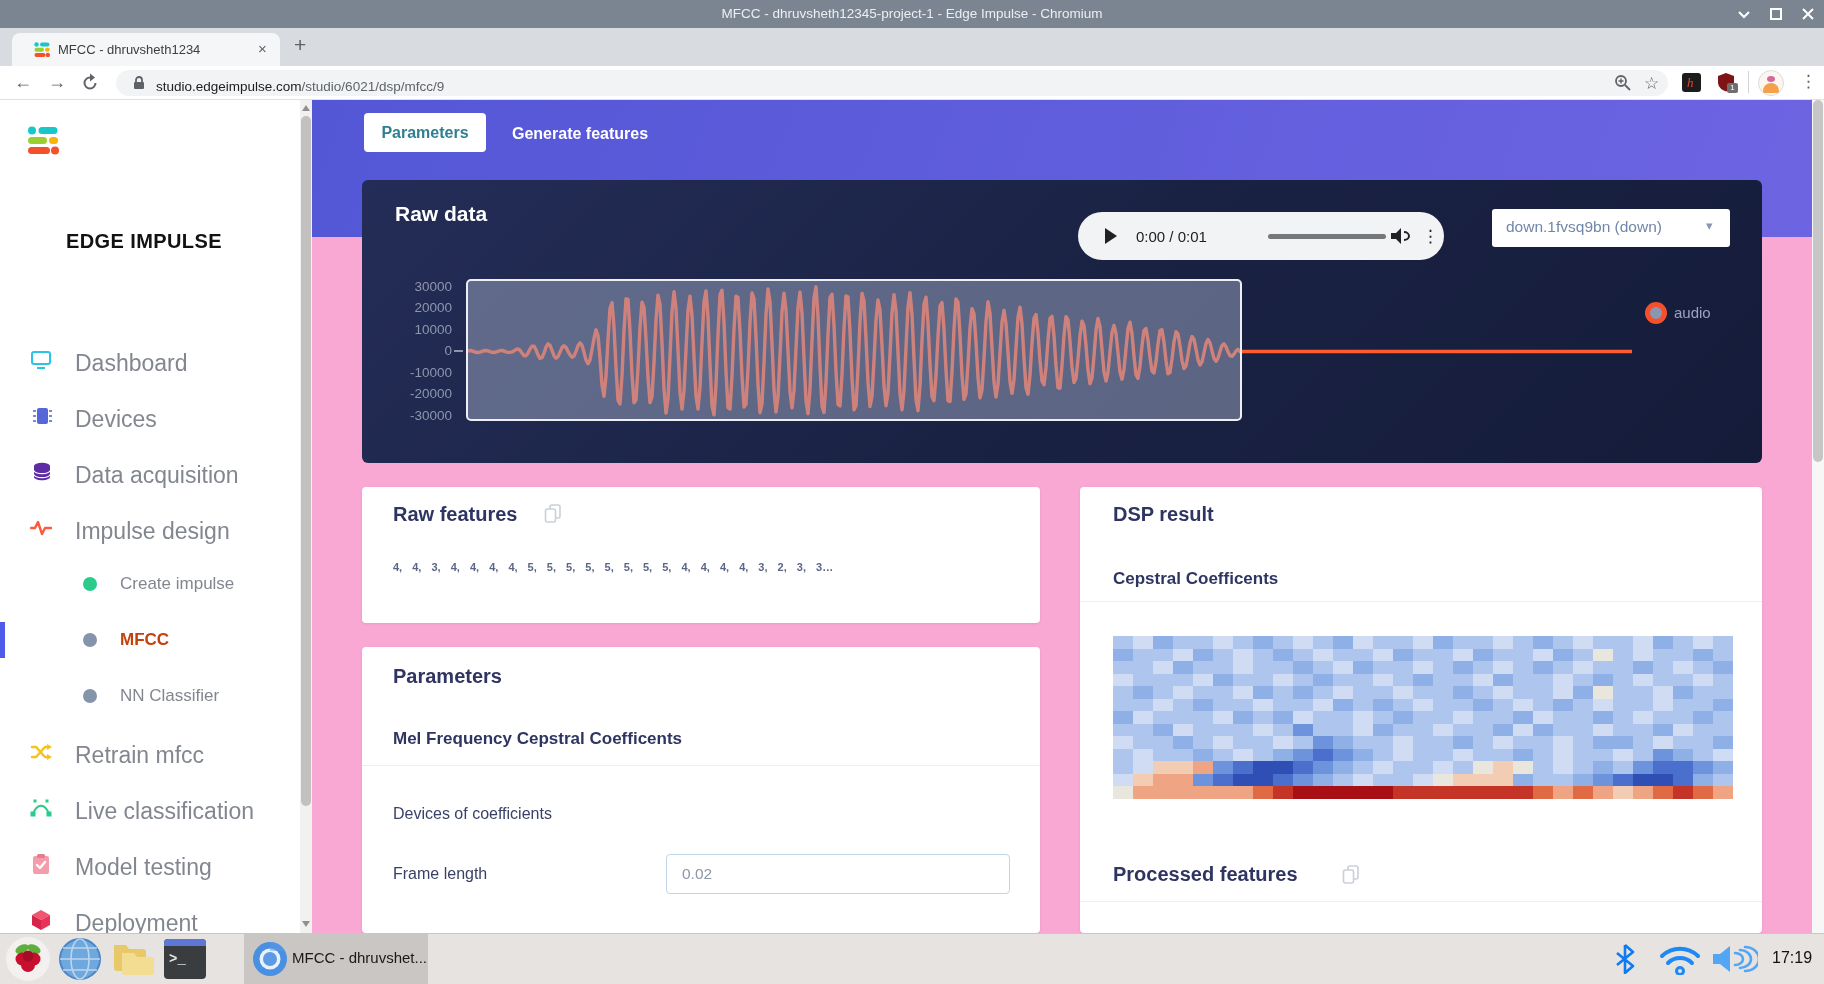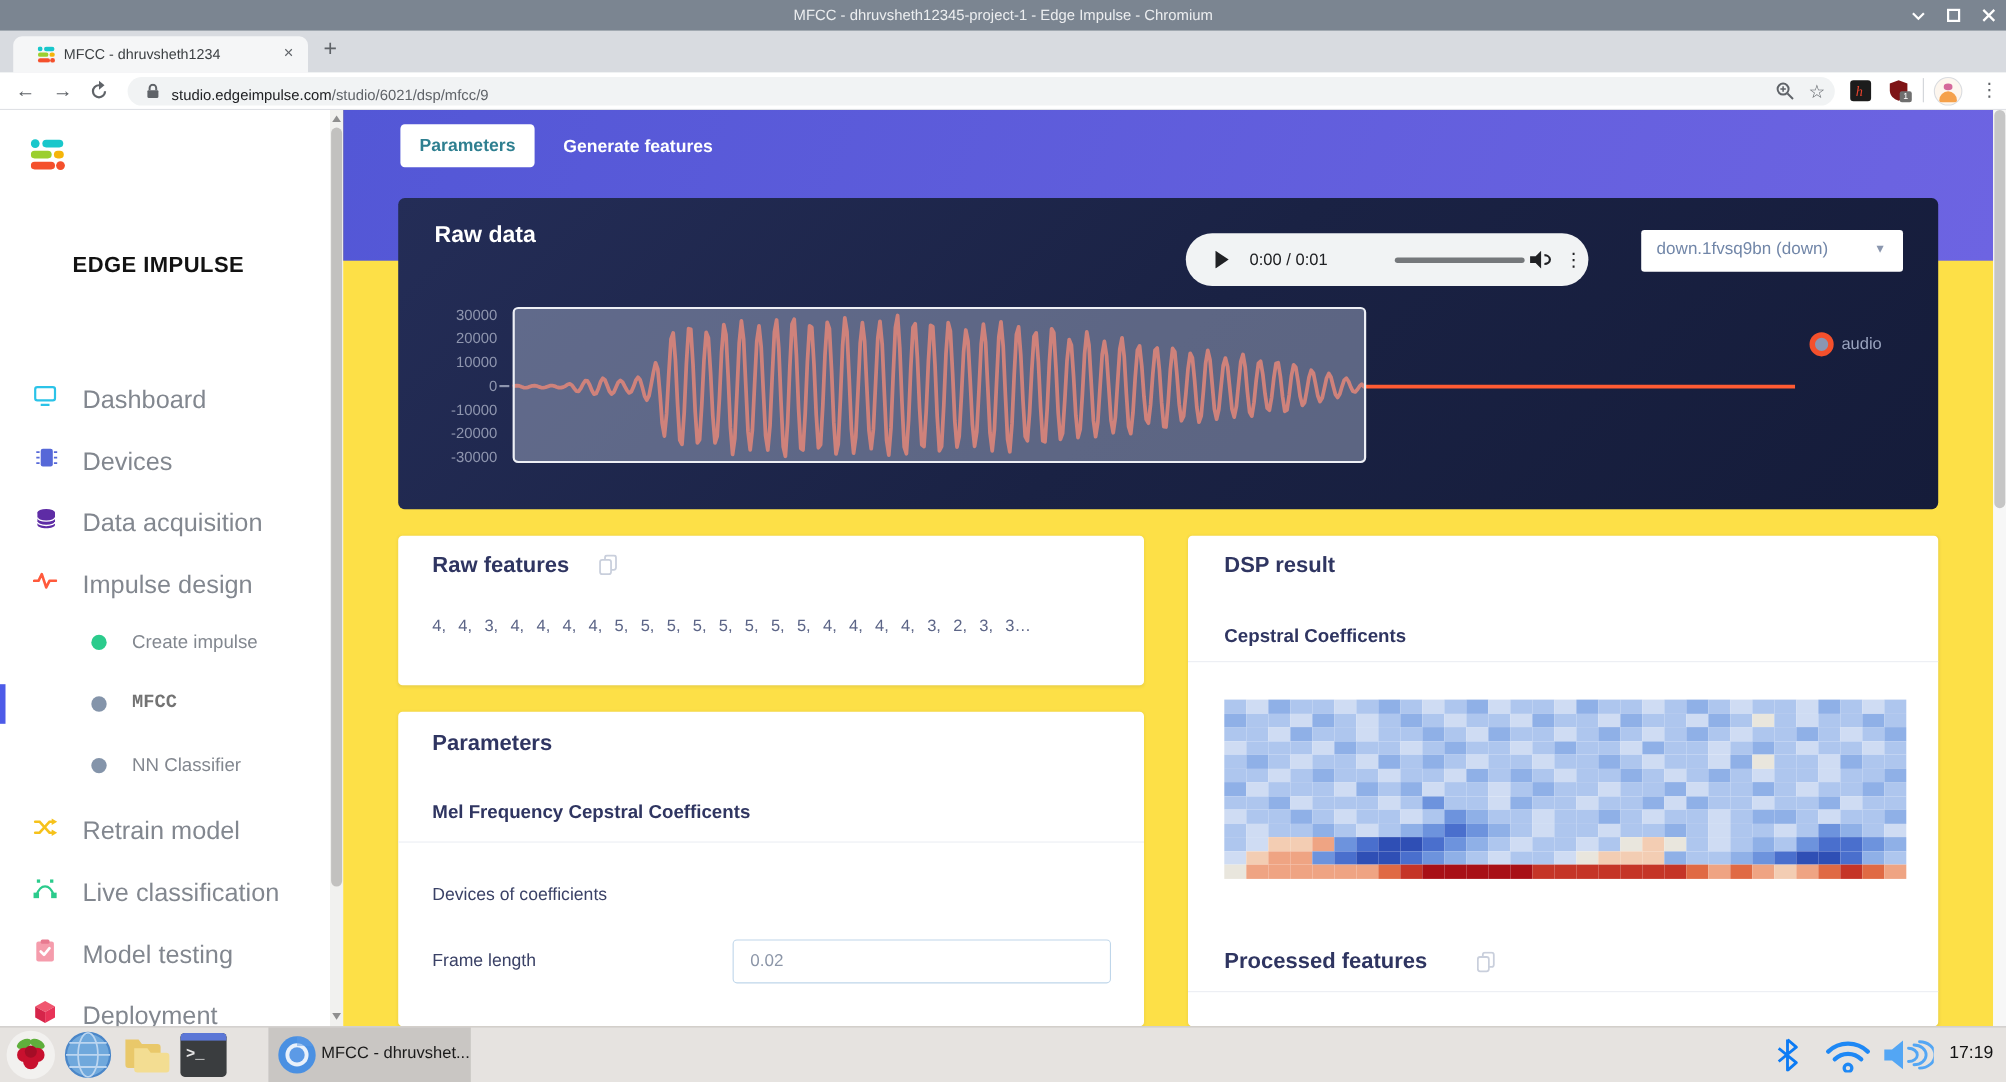--- a/index.html
+++ b/index.html
@@ -20,29 +20,29 @@
   .navglyph{font-size:18px;color:#5f6368;top:6px;}
   .omnibox{left:116px;top:4px;width:1552px;height:26px;border-radius:13px;background:#f1f3f4;}
   .url{left:166px;top:9px;font-size:13.5px;color:#202124;white-space:nowrap;}
   .url .path{color:#5f6368;}
   
   .sidebar{left:0;top:100px;width:300px;height:833px;background:#ffffff;}
   .brand-text{left:66px;top:130px;font-size:20px;font-weight:800;letter-spacing:.4px;color:#121212;}
   .nav-item{left:0;width:300px;height:36px;}
   .nav-label{left:75px;top:8px;font-size:23px;color:#82878f;}
   .nav-sub-label{left:120px;top:8px;font-size:17px;color:#82878f;}
-  .nav-active .nav-sub-label{color:#737373;font-weight:700;font-family:Liberation Mono, monospace;}
+  .nav-active .nav-sub-label{color:#c2410c;font-weight:700;}
   .active-bar{left:0;top:522px;width:5px;height:36px;background:#4d5be8;}
   .dot{width:14px;height:14px;border-radius:50%;}
   .side-divider{left:30px;top:869px;width:240px;height:1px;background:#e3e5e9;}
   .side-scroll{left:300px;top:100px;width:12px;height:833px;background:#f1f1ef;}
   .side-thumb{left:1px;top:16px;width:10px;height:690px;border-radius:5px;background:#c2c1bf;}
   .scroll-arrow{left:2px;width:0;height:0;border-left:4px solid transparent;border-right:4px solid transparent;}
   
-  .main-bg{left:312px;top:100px;width:1500px;height:833px;background:#fde047;}
+  .main-bg{left:312px;top:100px;width:1500px;height:833px;background:#f9a8d4;}
   .purple-band{left:0;top:0;width:1500px;height:137px;background:linear-gradient(110deg,#5357d6,#6d64e2);}
   .tab-pill{left:52px;top:13px;width:122px;height:39px;background:#fff;border-radius:4px;text-align:center;line-height:39px;font-size:16px;font-weight:600;color:#2e7f90;}
   .tab-gen{left:200px;top:25px;font-size:16px;font-weight:600;color:#ffffff;}
   
   .panel{left:50px;top:80px;width:1400px;height:283px;border-radius:6px;
          background:linear-gradient(135deg,#242d57 0%,#1a2244 50%,#151c3a 100%);}
   .panel-title{left:33px;top:22px;font-size:21px;font-weight:600;color:#fff;}
   .player{left:716px;top:32px;width:366px;height:48px;border-radius:24px;background:#f1f3f4;}
   .player-time{left:58px;top:16px;font-size:15px;color:#202124;}
   .progress{left:190px;top:22px;width:118px;height:5px;border-radius:3px;background:#75787b;}
@@ -53,21 +53,21 @@
   .axis-label{left:10px;width:80px;text-align:right;font-size:13.5px;color:#8e95ae;}
   .selection{left:104px;top:99px;width:776px;height:142px;background:rgba(160,170,196,.5);
              border:2px solid #edeff5;border-radius:5px;box-sizing:border-box;z-index:3;}
   .legend-dot{left:1283px;top:122px;width:12px;height:12px;border:5px solid #f4502c;background:#8a96b2;border-radius:50%;}
   .legend-label{left:1312px;top:124px;font-size:15px;color:#9aa4bf;}
   
   .card{background:#fff;border-radius:4px;box-shadow:0 1px 3px rgba(40,50,90,.10);}
   .card-title{font-size:20px;font-weight:700;color:#2f3561;}
   .card-sub{font-size:17px;font-weight:700;color:#2f3561;}
   .divider{height:1px;background:#eceef3;}
-  .feat-values{font-size:15px;color:#5c6587;word-spacing:7px;}
+  .feat-values{font-size:11px;color:#5c6587;word-spacing:7px;font-weight:bold;}
   .field-label{font-size:16px;color:#3a4166;}
   .input{width:344px;height:40px;border:1px solid #bfd6ea;border-radius:4px;box-sizing:border-box;background:#fff;}
   .input span{position:absolute;left:15px;top:10px;font-size:15.5px;color:#8c96a8;}
   .heatmap{display:grid;grid-template-columns:repeat(31,1fr);grid-auto-rows:1fr;width:620px;height:163px;}
   .copy-icon{width:18px;height:20px;}
   
   .page-scroll{left:1812px;top:100px;width:12px;height:833px;background:#f7f7f7;}
   .page-thumb{left:1px;top:0;width:10px;height:362px;background:#c6c6c6;border-radius:5px;}
   
   .taskbar{left:0;top:933px;width:1824px;height:51px;background:#e6e3e0;border-top:1px solid #c9c6c3;box-sizing:border-box;}
@@ -220,21 +220,21 @@
     </div>
     <div class="abs nav-item" style="top:634px;">
       <svg class="abs" style="left:30px;top:8px;" width="22" height="20">
         <g stroke="#f6c21b" stroke-width="2.4" fill="none" stroke-linecap="round">
             <path d="M2,5 h4 l9,10 h3"></path>
             <path d="M2,15 h4 l9,-10 h3"></path>
           </g>
         <polygon points="17,2 22,5 17,8" fill="#f6c21b"></polygon>
           <polygon points="17,12 22,15 17,18" fill="#f6c21b"></polygon>
       </svg>
-      <div class="abs nav-label">Retrain model</div>
+      <div class="abs nav-label">Retrain mfcc</div>
     </div>
     <div class="abs nav-item" style="top:690px;">
       <svg class="abs" style="left:30px;top:8px;" width="22" height="20">
         <path d="M3,16 C7,5 15,5 19,16" fill="none" stroke="#2bcb8c" stroke-width="2"></path>
         <rect x="0.5" y="13.5" width="5" height="5" fill="#2bcb8c"></rect>
           <rect x="16.5" y="13.5" width="5" height="5" fill="#2bcb8c"></rect>
         <rect x="3.5" y="1.5" width="3" height="3" fill="#2bcb8c"></rect>
           <rect x="15.5" y="1.5" width="3" height="3" fill="#2bcb8c"></rect>
       </svg>
       <div class="abs nav-label">Live classification</div>

